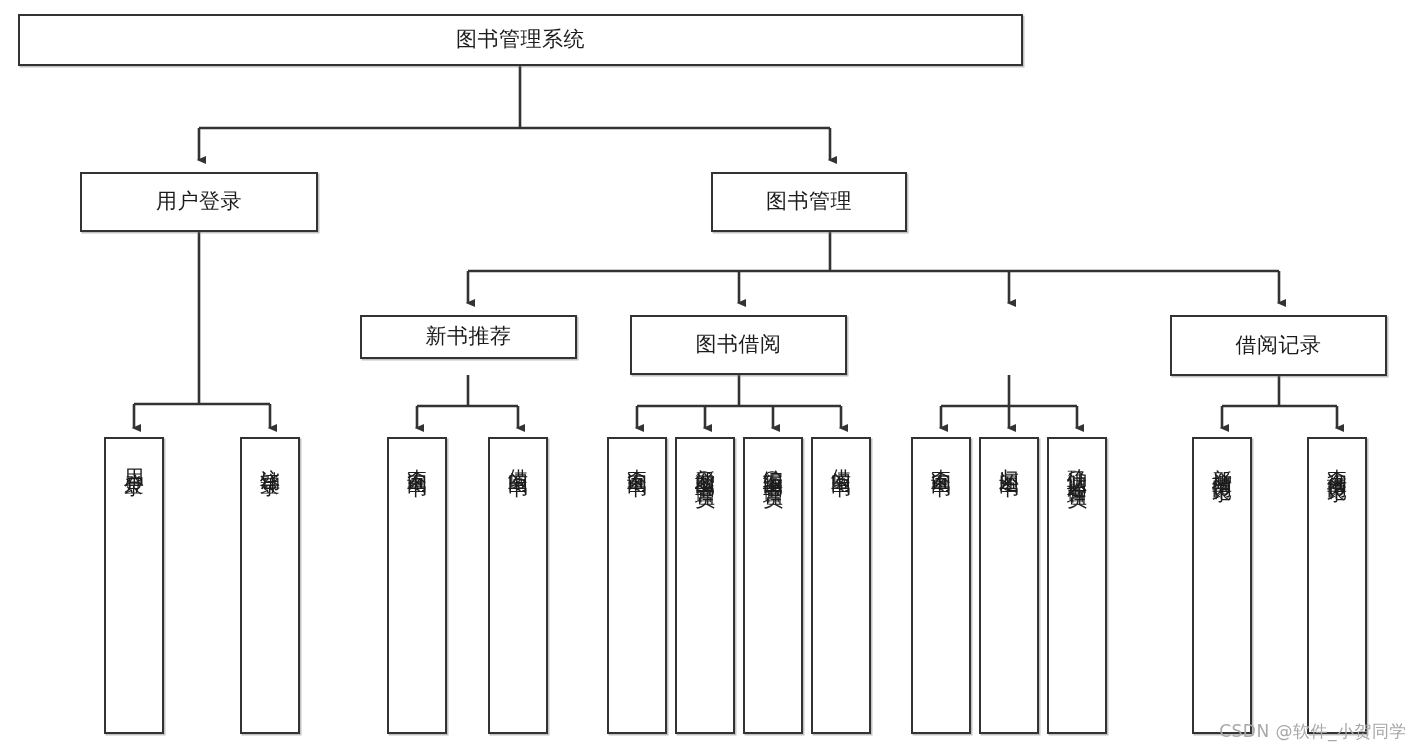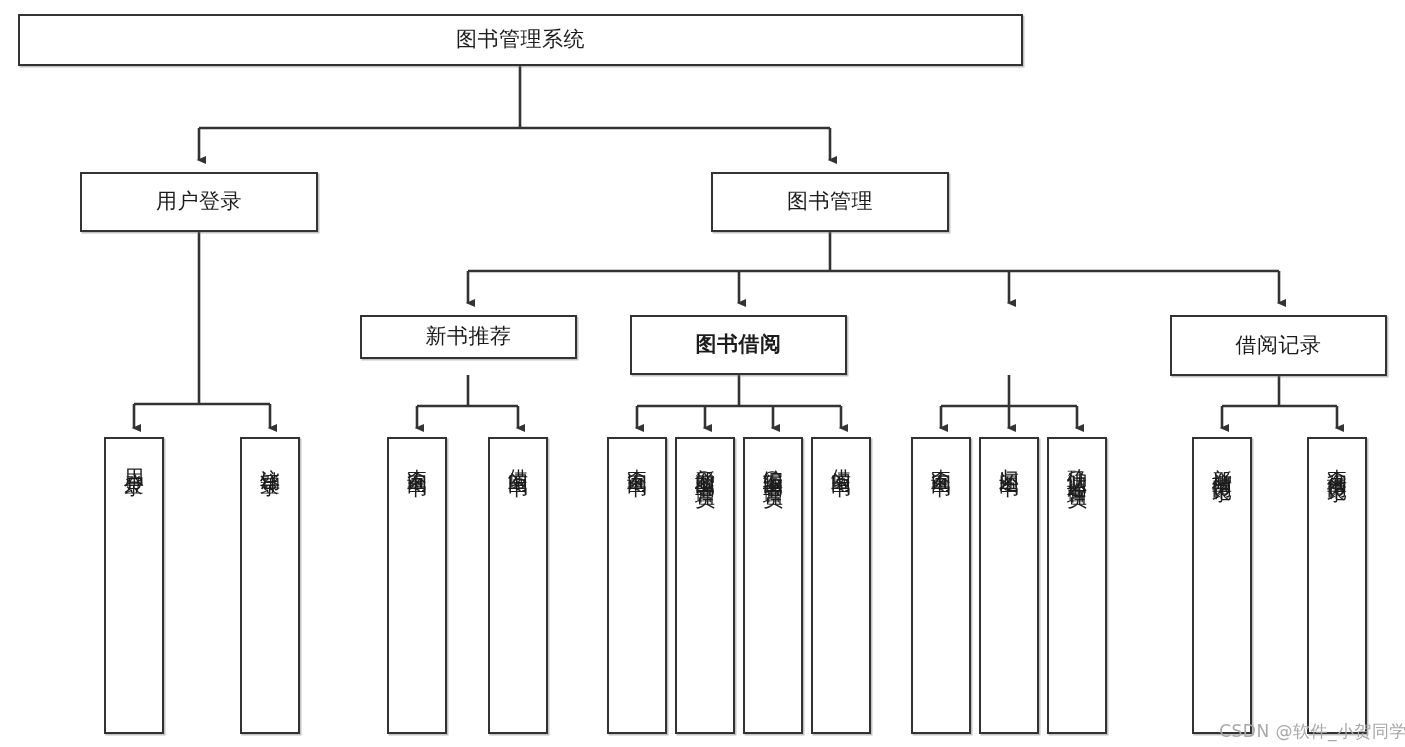--- a/index.html
+++ b/index.html
@@ -128,28 +128,28 @@
     </g>
   </svg>
 
   <div class="node-box" style="left:18px; top:14px; width:1005px; height:52px;">
     <span class="node-label-h">图书管理系统</span>
   </div>
 
   <div class="node-box" style="left:80px; top:172px; width:238px; height:60px;">
     <span class="node-label-h">用户登录</span>
   </div>
-  <div class="node-box" style="left:711px; top:172px; width:238px; height:60px;">
+  <div class="node-box" style="left:711px; top:172px; width:196px; height:60px;">
     <span class="node-label-h">图书管理</span>
   </div>
 
   <div class="node-box" style="left:360px; top:315px; width:217px; height:44px;">
     <span class="node-label-h">新书推荐</span>
   </div>
-  <div class="node-box" style="left:630px; top:315px; width:217px; height:60px;font-weight:bold;">
+  <div class="node-box" style="left:630px; top:315px; width:217px; height:60px;">
     <span class="node-label-h">图书借阅</span>
   </div>
   <div class="node-box" style="left:1170px; top:315px; width:217px; height:61px;font-family:Liberation Serif, serif;">
     <span class="node-label-h">借阅记录</span>
   </div>
 
   <div class="node-box leaf" style="left:104px; top:437px; width:60px; height:297px;">
     <span class="node-label-v">用户登录</span>
   </div>
   <div class="node-box leaf" style="left:240px; top:437px; width:60px; height:297px;">

